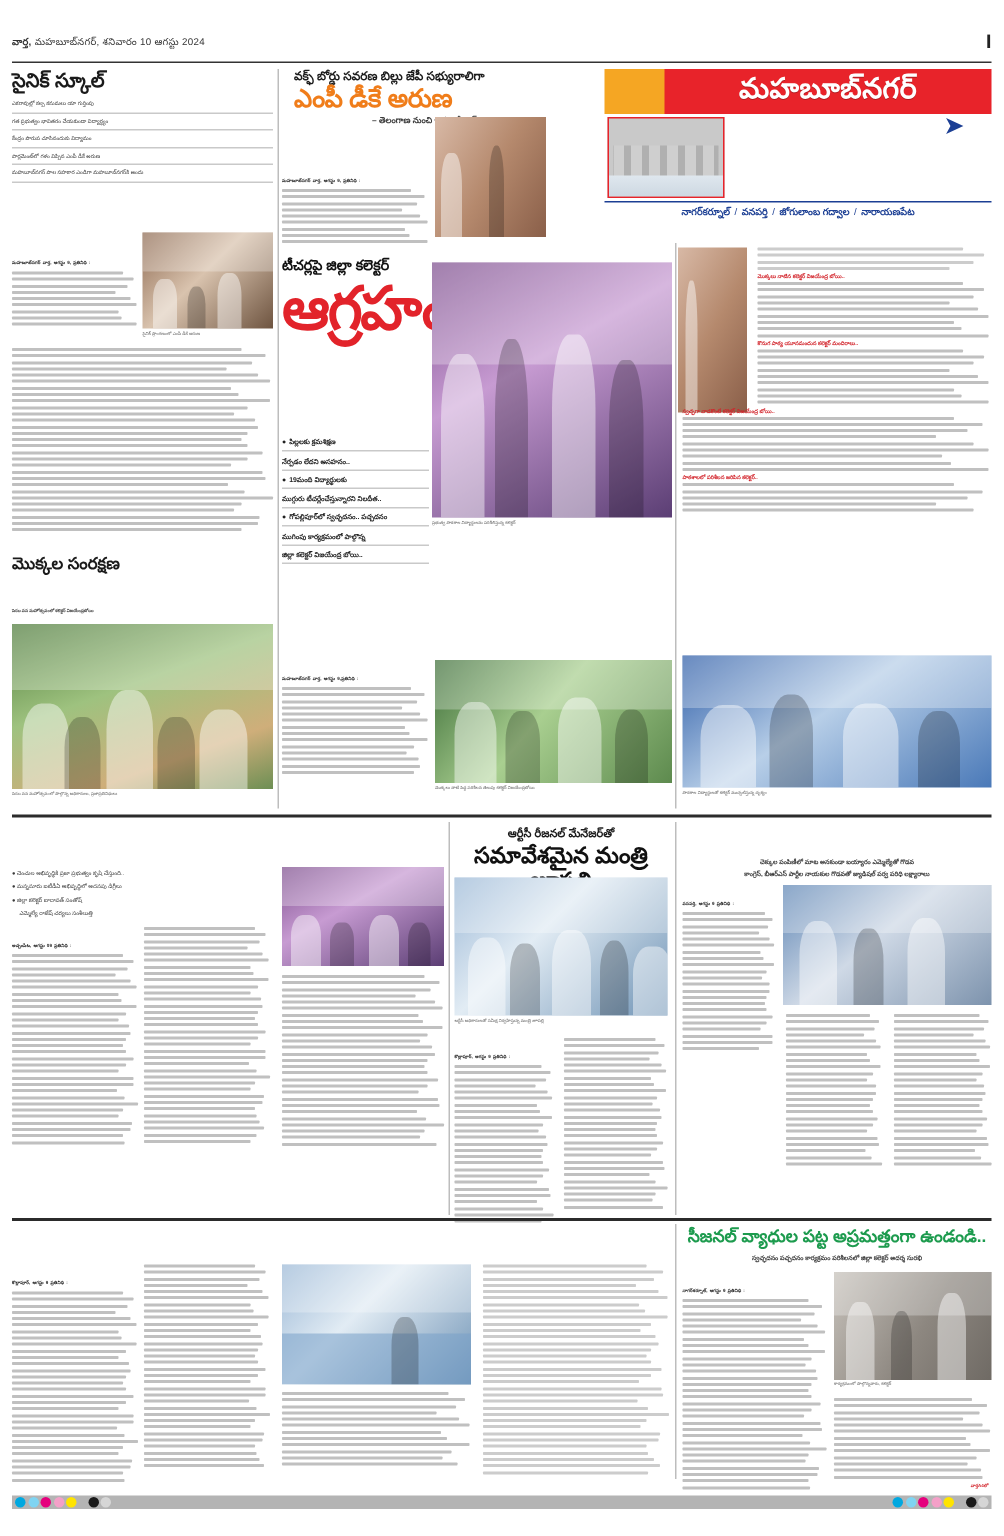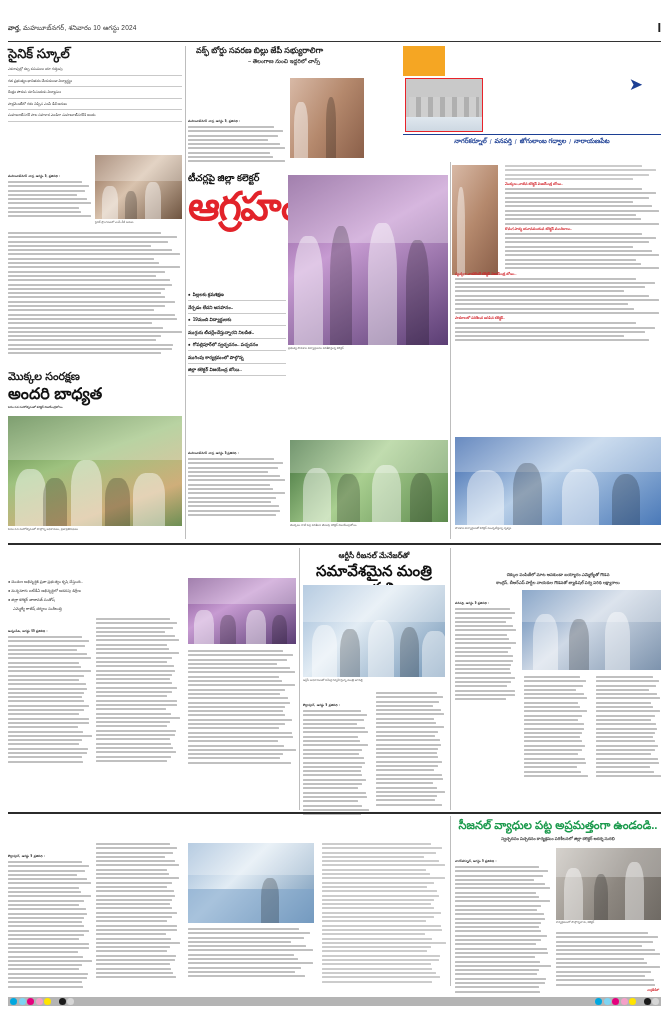--- a/index.html
+++ b/index.html
@@ -137,20 +137,23 @@
 <div class="page">
 
   <div class="datebar">
     <div class="dt"><span>వార్త,</span> <span class="thin">మహబూబ్‌నగర్, శనివారం 10 ఆగస్టు 2024</span></div>
     <div class="pagenum">I</div>
   </div>
   <div class="rule"></div>
 
   <div class="masthead">
     <div class="mh-orange"></div>
+    <div class="mh-red">
+      <span>మహబూబ్‌నగర్</span>
+    </div>
     <div class="mh-photo photo">
       <div class="pier"></div>
         <div class="water"></div>
     </div>
     <div class="mh-bird">➤</div>
     <div class="mh-editions">
       <span>నాగర్‌కర్నూల్</span>
         <b>/</b>
       <span>వనపర్తి</span>
         <b>/</b>
@@ -221,34 +224,34 @@
         <i style="width:100%"></i>
         <i style="width:88%"></i>
         <i style="width:85%"></i>
         <i style="width:95%"></i>
         <i style="width:94%"></i>
         <i style="width:88%"></i>
       </div>
   </div>
 
   <div class="k3" style="position:absolute;left:8px;top:370px;width:174px;">మొక్కల సంరక్షణ</div>
-  <div class="k4" style="position:absolute;left:8px;top:385px;width:174px;">అందరి బాధ్యత</div>
   <div class="cap" style="position:absolute;left:8px;top:406px;width:174px;font-weight:bold;color:#444;">పెరుు వన మహోత్సవంలో కలెక్టర్ విజయేంద్రబోయి</div>
   <div class="photo ph-b" style="position:absolute;left:8px;top:416px;width:174px;height:110px;">
     <div class="sky"></div>
     <div class="fig" style="left:4%"></div>
       <div class="fig2" style="left:20%"></div>
     <div class="fig" style="left:36%;height:60%"></div>
       <div class="fig2" style="left:56%"></div>
     <div class="fig" style="left:72%;height:48%"></div>
   </div>
   <div class="cap" style="position:absolute;left:8px;top:528px;width:174px;">పెరుు వన మహోత్సవంలో పాల్గొన్న అధికారులు, ప్రజాప్రతినిధులు</div>
 
   <div class="c2">
     <div class="kicker">వక్ఫ్ బోర్డు సవరణ బిల్లు జేపీ సభ్యురాలిగా</div>
+    <div class="k-orange">ఎంపీ డీకే అరుణ</div>
     <div class="subline">– తెలంగాణ నుంచి ఇద్దరిలో చాన్స్</div>
   </div>
   <div class="photo ph-c" style="position:absolute;left:290px;top:78px;width:74px;height:80px;">
     <div class="fig" style="left:6%;height:70%"></div>
     <div class="fig2" style="left:48%;height:76%"></div>
   </div>
   <div style="position:absolute;left:188px;top:108px;width:98px;">
     <span class="tx lead">మహబూబ్‌నగర్ వార్త, ఆగస్టు 9, ప్రతినిధి :</span>
     <div class="lines" id="c2a">
         <i style="width:88%"></i>

